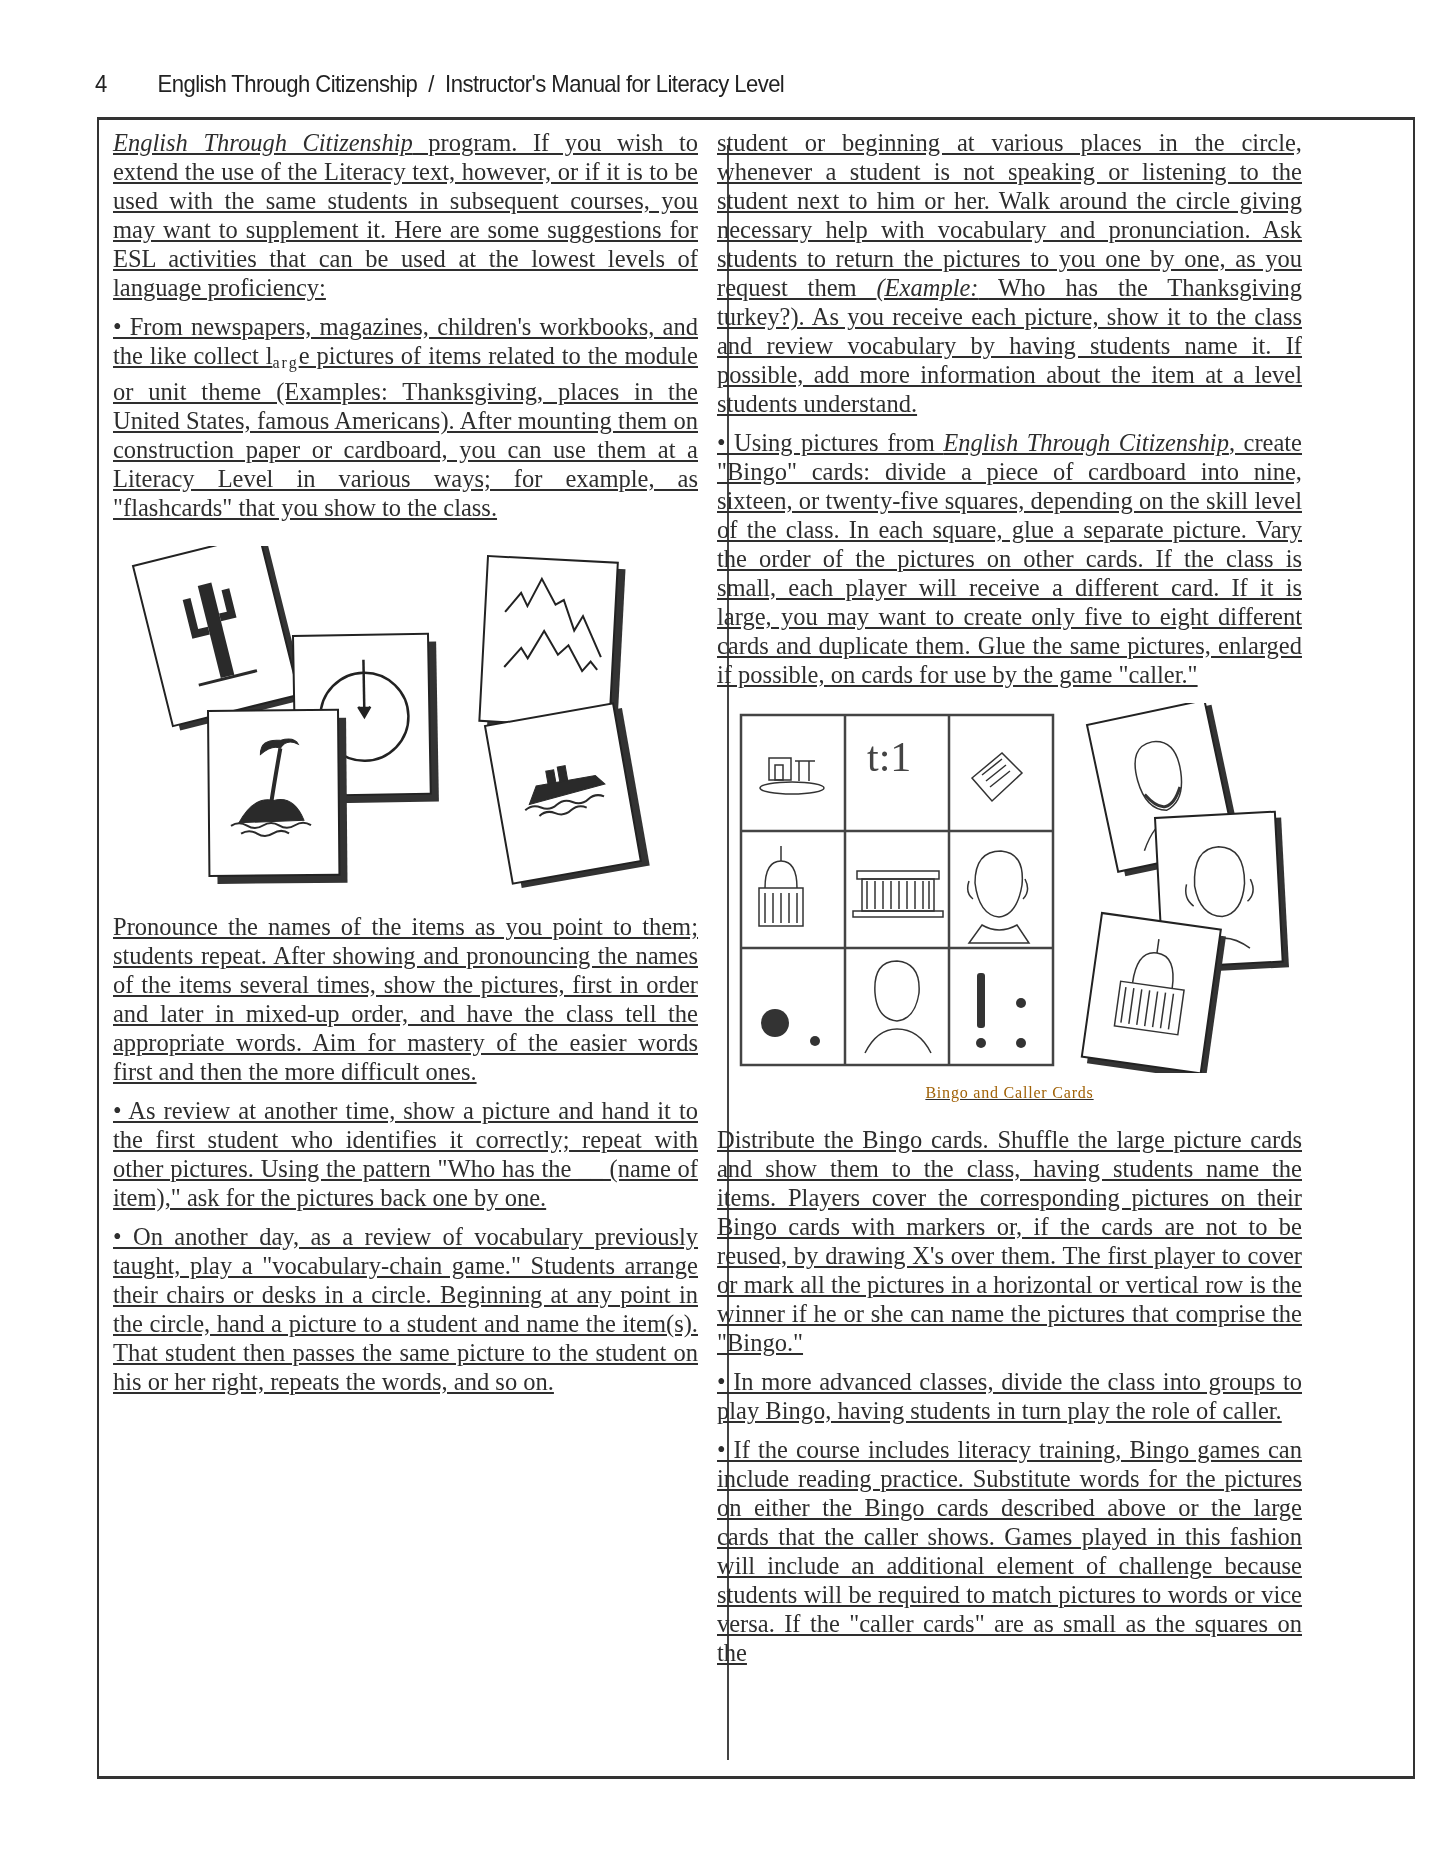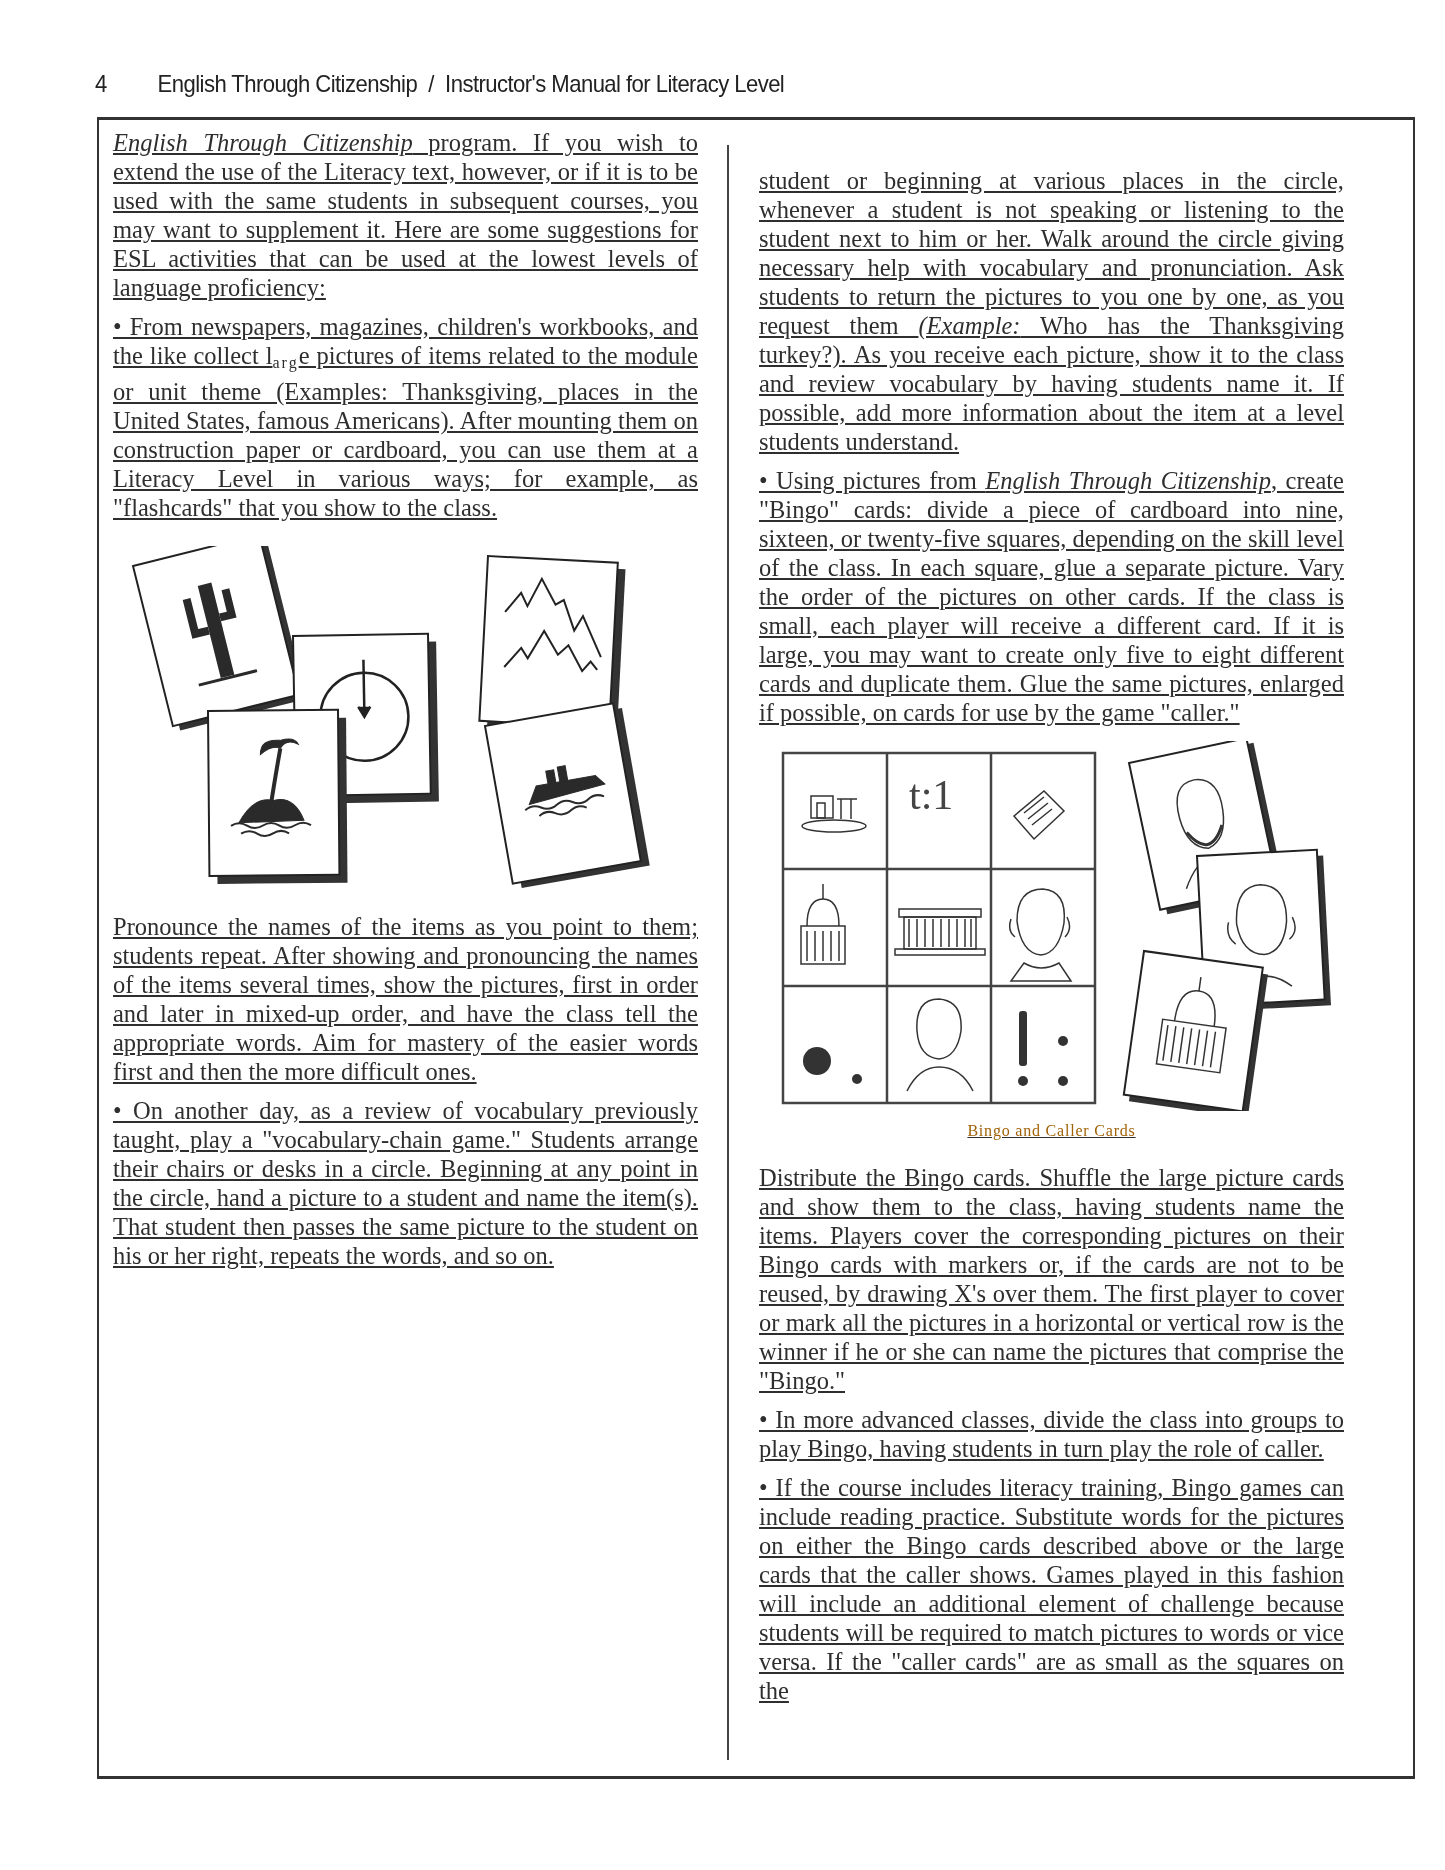--- a/index.html
+++ b/index.html
@@ -15,21 +15,21 @@
     border: 2px solid #333; border-top-width: 3px; border-bottom-width: 3px; box-sizing: border-box;
   }
   .col-rule { position: absolute; left: 727px; top: 145px; width: 2px; height: 1615px; background: #444; }
   .col {
     position: absolute; top: 128px; width: 585px;
     font-family: "Liberation Serif", serif; font-size: 24.5px; line-height: 29px; color: #2e2e2e;
     text-align: justify;
     text-decoration: underline;
   }
   .col.left { left: 113px; }
-  .col.right { left: 759px; margin-top: 38px; }
+  .col.right { left: 717px; }
   .col p { margin: 0 0 10px 0; }
   .col p.tight { margin-bottom: 0; }
   .ital { font-style: italic; }
   .sub { font-size: 16px; vertical-align: -4px; letter-spacing: 2px; }
   .figure { position: relative; }
   .fig-flash { height: 360px; margin: 24px 0 6px 0; }
   .fig-bingo { height: 370px; margin: 14px 0 6px 0; }
   .caption-sans {
     font-family: "DejaVu Sans", sans-serif; font-size: 20px; letter-spacing: 1px;
     text-align: center; color: #333; margin: 6px 0 22px 0; line-height: 26px;
@@ -108,20 +108,21 @@
           <rect x="64" y="53" width="8" height="16"></rect>
           <path d="M30 85 L40 68 L100 68 L108 78 z"></path>
           <path d="M25 90 q8 -5 16 0 q8 5 16 0 q8 -5 16 0 q8 5 16 0 q8 -5 16 0" fill="none" stroke-width="2"></path>
           <path d="M38 98 q8 -5 16 0 q8 5 16 0 q8 -5 16 0" fill="none" stroke-width="2"></path>
         </g>
       </g>
     </svg>
   </div>
 
   <p>Pronounce the names of the items as you point to them; students repeat. After showing and pronouncing the names of the items several times, show the pictures, first in order and later in mixed-up order, and have the class tell the appropriate words. Aim for mastery of the easier words first and then the more difficult ones.</p>
+  <p style="white-space:pre-line">• As review at another time, show a picture and hand it to the first student who identifies it correctly; repeat with other pictures. Using the pattern "Who has the __   (name of item)," ask for the pictures back one by one.</p>
   <p>• On another day, as a review of vocabulary previously taught, play a "vocabulary-chain game." Students arrange their chairs or desks in a circle. Beginning at any point in the circle, hand a picture to a student and name the item(s). That student then passes the same picture to the student on his or her right, repeats the words, and so on.</p>
 </div>
 
 <div class="col right">
   <p><span>student or beginning at various places in the circle, whenever a student is not speaking or listening to the student next to him or her. Walk around the circle giving necessary help with vocabulary and pronunciation. Ask students to return the pictures to you one by one, as you request them </span><span class="ital">(Example:</span><span> Who has the Thanksgiving turkey?). As you receive each picture, show it to the class and review vocabulary by having students name it. If possible, add more information about the item at a level students understand.</span></p>
 
   <p class="tight"><span>• Using pictures from </span><span class="ital">English Through Citizenship</span><span>, create "Bingo" cards: divide a piece of cardboard into nine, sixteen, or twenty-five squares, depending on the skill level of the class. In each square, glue a separate picture. Vary the order of the pictures on other cards. If the class is small, each player will receive a different card. If it is large, you may want to create only five to eight different cards and duplicate them. Glue the same pictures, enlarged if possible, on cards for use by the game "caller."</span></p>
 
   <div class="figure fig-bingo">
     <svg width="585" height="370" viewBox="0 0 585 370">

